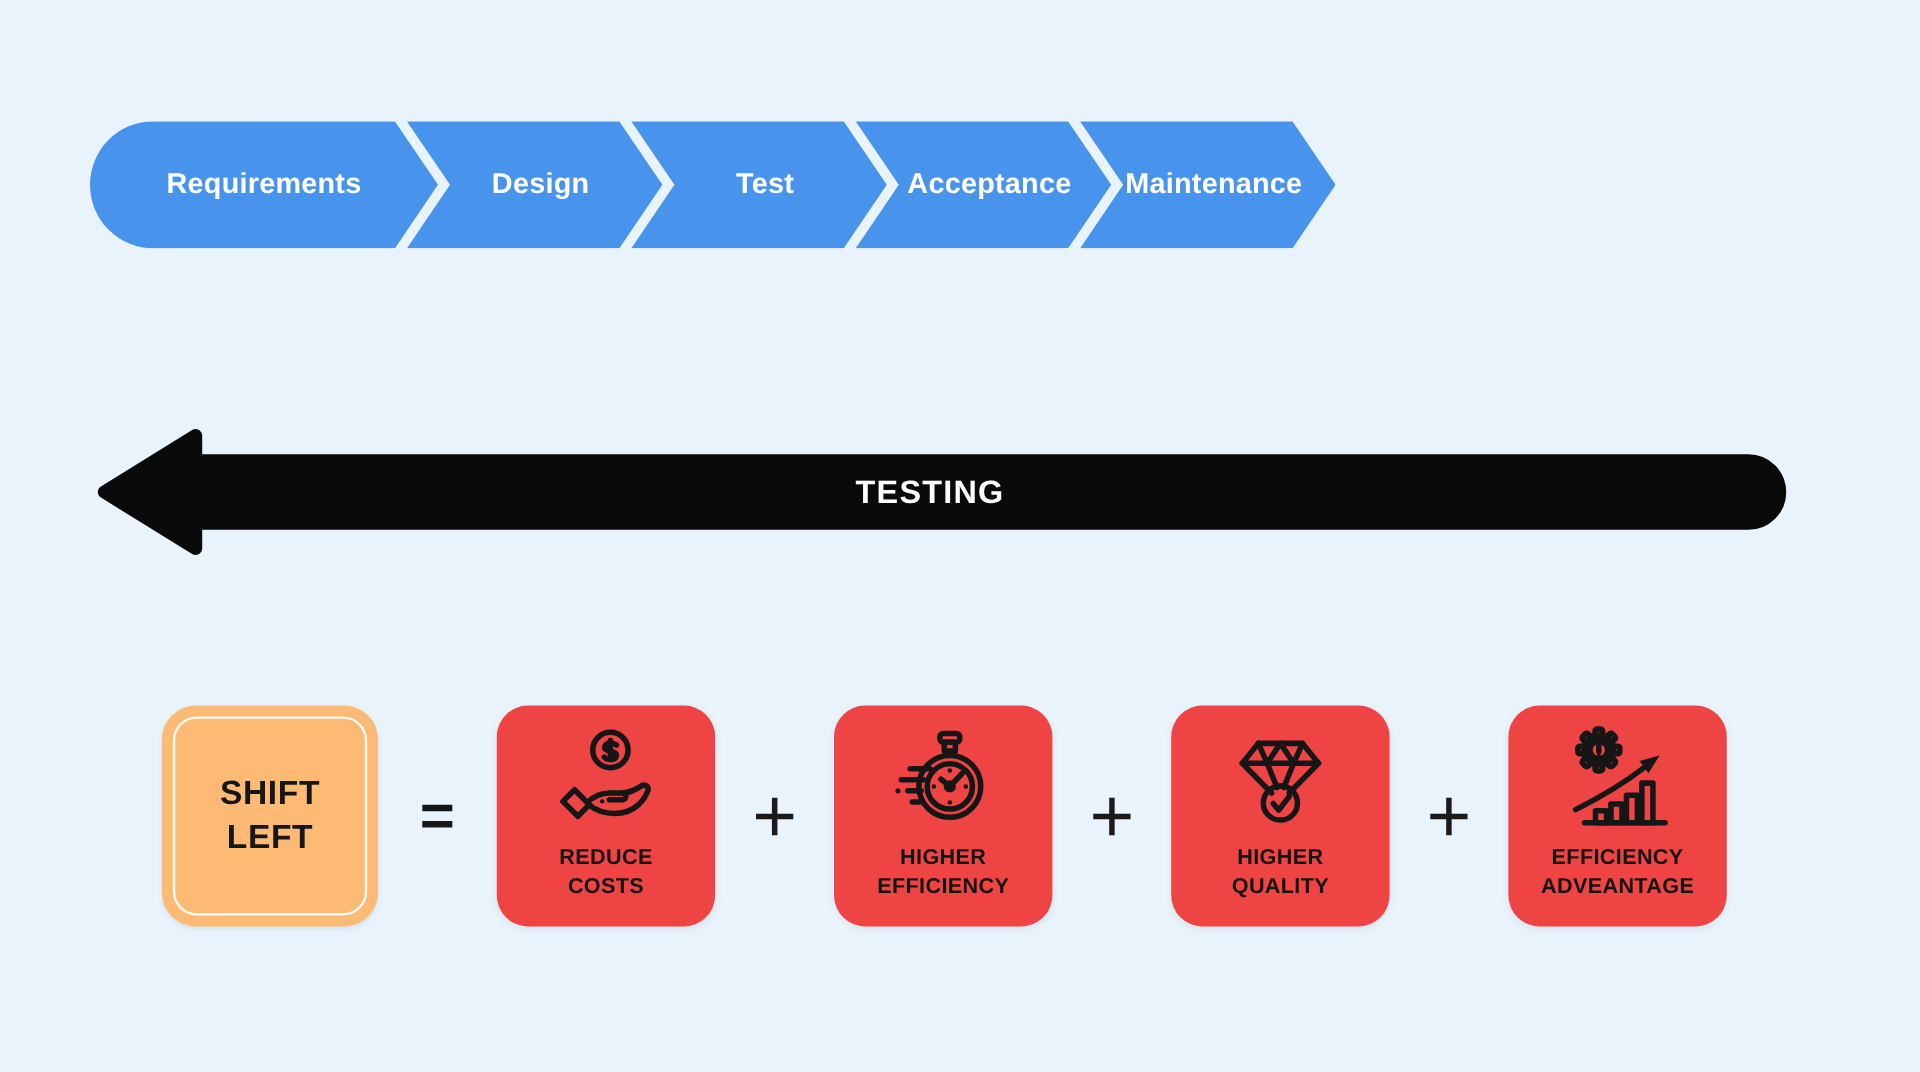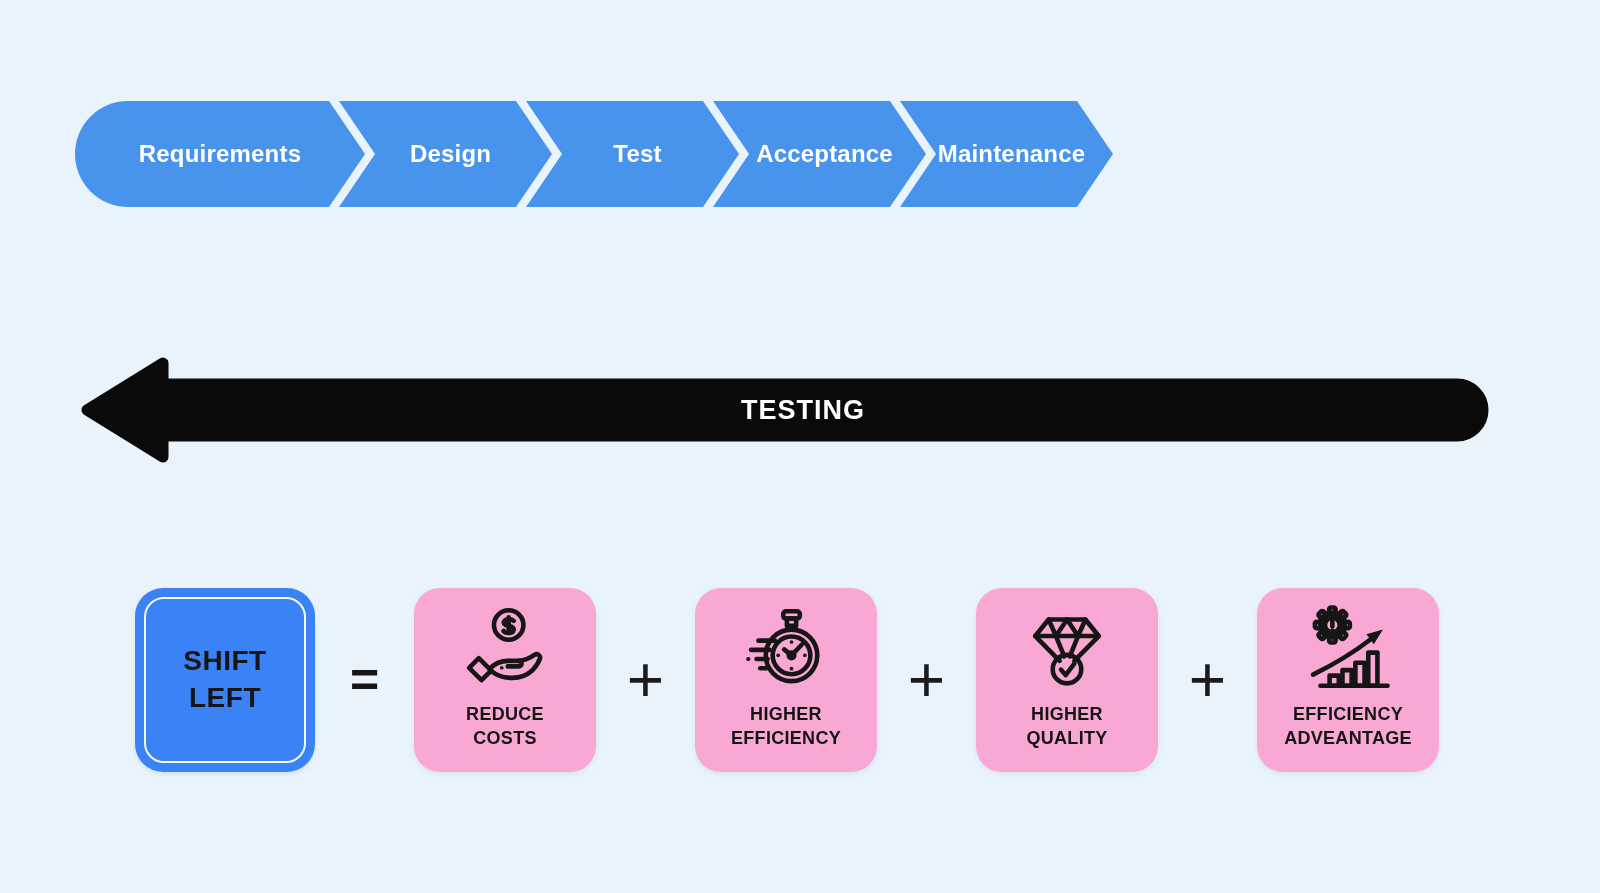--- a/index.html
+++ b/index.html
@@ -25,46 +25,46 @@
   .chev:first-child {
     width:290px; margin-left:0; padding-left:0;
     border-radius:54px 0 0 54px;
     clip-path: polygon(0 0, calc(100% - 36px) 0, 100% 50%, calc(100% - 36px) 100%, 0 100%);
   }
 
   
   .testing-arrow { position:absolute; left:75px; top:352px; width:1420px; height:116px; }
   .testing-arrow svg { display:block; width:100%; height:100%; }
   .testing-label {
-    position:absolute; left:93px; top:352px; width:1420px; height:116px;
+    position:absolute; left:65px; top:352px; width:1420px; height:116px;
     display:flex; align-items:center; justify-content:center;
     color:#ffffff; font-size:27px; font-weight:700; letter-spacing:1px;
     pointer-events:none;
   }
 
   
   .equation { position:absolute; left:135px; top:588px; display:flex; align-items:center; }
   .shift-box {
     position:relative; width:180px; height:184px;
-    background:#3b82f6; border-radius:28px;
+    background:#fdba74; border-radius:28px;
     display:flex; flex-direction:column; align-items:center; justify-content:center;
     box-shadow:0 2px 4px rgba(110,150,175,.18);
   }
   .shift-inner {
     position:absolute; inset:9px; border:2px solid rgba(255,255,255,.95);
     border-radius:20px; pointer-events:none;
   }
   .shift-box .line { font-size:28px; font-weight:700; color:#161616; line-height:1.32; letter-spacing:0.5px; }
 
   .conn { width:99px; display:flex; align-items:center; justify-content:center; color:#161616; }
   .conn.eq span { font-size:50px; font-weight:700; line-height:1; }
   .conn.plus span { font-size:64px; font-weight:400; line-height:1; color:#1b1b1b; }
 
   .benefit-card {
-    width:182px; height:184px; background:#f9a8d4; border-radius:26px;
+    width:182px; height:184px; background:#ef4444; border-radius:26px;
     display:flex; flex-direction:column; align-items:center;
     box-shadow:0 2px 5px rgba(110,150,175,.16);
   }
   .benefit-card .icon { width:92px; height:92px; margin-top:14px; }
   .benefit-card .icon svg { width:92px; height:92px; display:block; }
   .benefit-label { margin-top:9px; text-align:center; font-size:18px; font-weight:700; color:#141414; line-height:1.32; letter-spacing:0.3px; }
   .benefit-label div { white-space:nowrap; }
 
   .ic { stroke:#161616; fill:none; stroke-width:5; stroke-linecap:round; stroke-linejoin:round; }
 </style>

